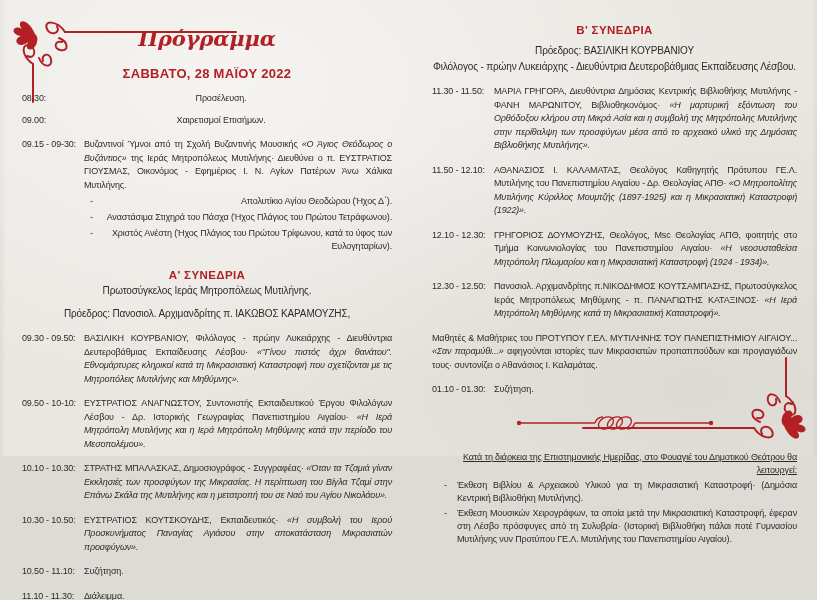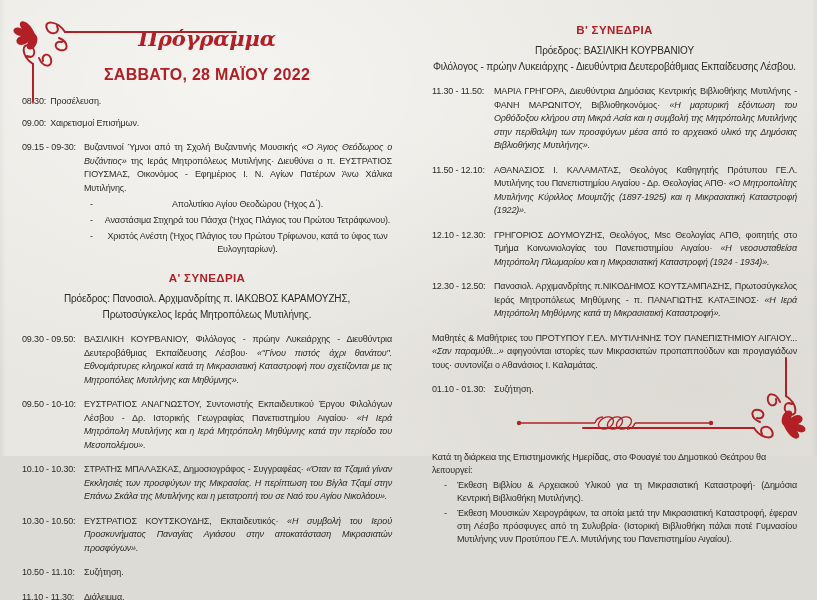--- a/index.html
+++ b/index.html
@@ -20,45 +20,45 @@
   .page-left{left:0;width:408px;padding:20px 16px 0 22px;}
   .page-right{left:408px;width:409px;padding:24px 20px 1px 24px;}
 
   .doc-title{
     text-align:center;color:var(--accent,#b22026);
     font-family:"DejaVu Serif","Liberation Serif",serif;
     font-style:italic;font-weight:bold;font-size:21px;margin-top:6px;
   }
   .doc-date{
     text-align:center;color:var(--accent,#b22026);
-    font-weight:bold;font-size:16px;letter-spacing:.3px;margin-top:15px;
+    font-weight:bold;font-size:13px;letter-spacing:.3px;margin-top:15px;
   }
   .session-heading{
     text-align:center;color:var(--accent,#b22026);
     font-weight:bold;font-size:11.5px;letter-spacing:.4px;margin:16px 0 3px;
   }
   .page-right .blocks > .session-heading:first-child{margin-top:0;}
 
   .blocks{display:block;}
   .center-line{text-align:center;font-size:10px;line-height:1.45;margin-top:8px;}
   .center-line.tight{margin-top:1px;}
   .row{display:flex;font-size:9px;line-height:1.5;margin-top:11px;}
   .row.tight{margin-top:8px;}
   .item-block{margin-top:11px;}
   .item-block .row{margin-top:0;}
   .time{flex:0 0 62px;white-space:nowrap;}
   .inline-row .time{flex:0 0 auto;margin-right:4px;}
   .txt{flex:1;text-align:justify;}
-  .inline-row .txt{text-align:left;}
+  .inline-row .txt{text-align:center;}
   .bullet-row{display:flex;font-size:9px;line-height:1.45;margin:3px 0 0 68px;}
   .bullet-row .dash{flex:0 0 13px;text-align:left;}
-  .bullet-row .txt{text-align:center;}
+  .bullet-row .txt{text-align:right;}
   .bullet-row.footer-bullet{margin:2px 0 0 12px;}
   .bullet-row.footer-bullet .txt{text-align:justify;}
-  .plain-line{font-size:9px;line-height:1.45;margin-top:13px;text-align:left;}
+  .plain-line{font-size:9px;line-height:1.45;margin-top:13px;text-align:right;text-decoration:underline;}
   .it{font-style:italic;}
 
   .corner{position:absolute;color:var(--accent,#b22026);}
   .corner.tl{left:13px;top:12px;}
   .corner.br{right:11px;bottom:8px;transform:rotate(180deg);}
   .divider-wrap{width:200px;margin:15px auto 2px;color:var(--accent,#b22026);text-align:center;}
 </style>
 </head>
 <body>
 
@@ -116,22 +116,22 @@
           <div class="bullet-row">
             <span class="dash">-</span>
             <div class="txt"><span>Αναστάσιμα Στιχηρά του Πάσχα (Ήχος Πλάγιος του Πρώτου Τετράφωνου).</span></div>
           </div>
           <div class="bullet-row">
             <span class="dash">-</span>
             <div class="txt"><span>Χριστός Ανέστη (Ήχος Πλάγιος του Πρώτου Τρίφωνου, κατά το ύφος των Ευλογηταρίων).</span></div>
           </div>
         </div>
         <div class="session-heading">Α' ΣΥΝΕΔΡΙΑ</div>
+        <div class="center-line tight"><span>Πρωτοσύγκελος Ιεράς Μητροπόλεως Μυτιλήνης.</span></div>
         <div class="center-line"><span>Πρόεδρος: Πανοσιολ. Αρχιμανδρίτης π. ΙΑΚΩΒΟΣ ΚΑΡΑΜΟΥΖΗΣ,</span></div>
-        <div class="center-line tight"><span>Πρωτοσύγκελος Ιεράς Μητροπόλεως Μυτιλήνης.</span></div>
         <div class="item-block">
           <div class="row">
             <span class="time">09.30 - 09.50:</span>
             <div class="txt"><span>ΒΑΣΙΛΙΚΗ ΚΟΥΡΒΑΝΙΟΥ, Φιλόλογος - πρώην Λυκειάρχης - Διευθύντρια Δευτεροβάθμιας Εκπαίδευσης Λέσβου· </span><span class="it">«"Γίνου πιστός άχρι θανάτου". Εθνομάρτυρες κληρικοί κατά τη Μικρασιατική Καταστροφή που σχετίζονται με τις Μητροπόλεις Μυτιλήνης και Μηθύμνης».</span></div>
           </div>
         </div>
         <div class="item-block">
           <div class="row">
             <span class="time">09.50 - 10-10:</span>
             <div class="txt"><span>ΕΥΣΤΡΑΤΙΟΣ ΑΝΑΓΝΩΣΤΟΥ, Συντονιστής Εκπαιδευτικού Έργου Φιλολόγων Λέσβου - Δρ. Ιστορικής Γεωγραφίας Πανεπιστημίου Αιγαίου· </span><span class="it">«Η Ιερά Μητρόπολη Μυτιλήνης και η Ιερά Μητρόπολη Μηθύμνης κατά την περίοδο του Μεσοπολέμου».</span></div>

